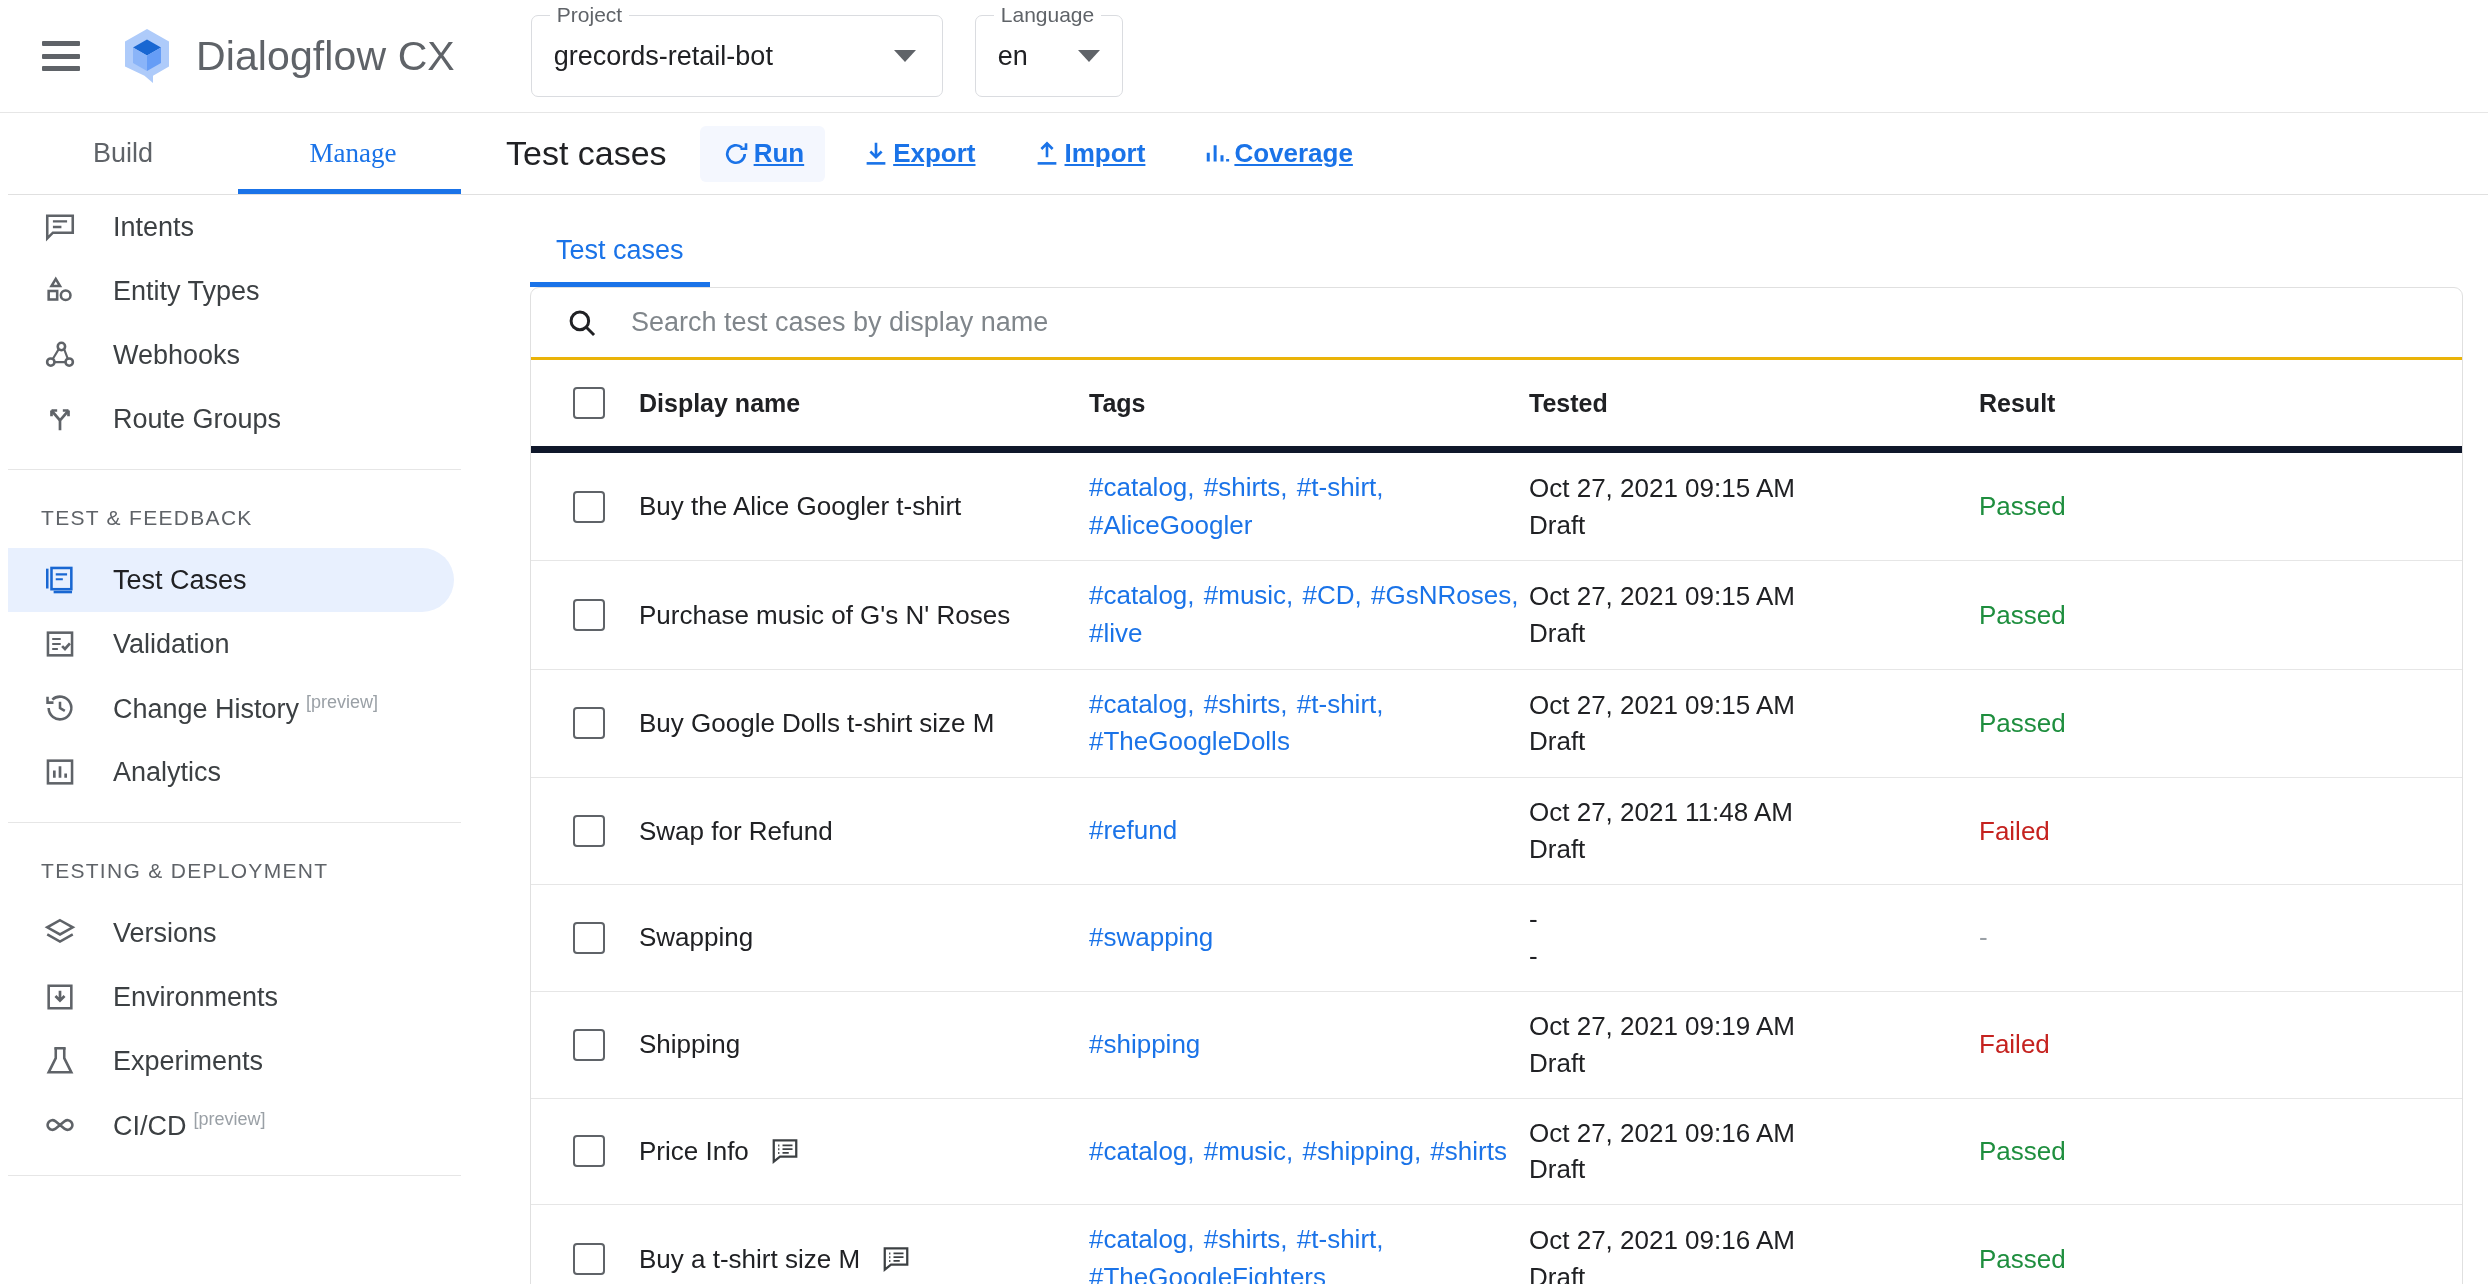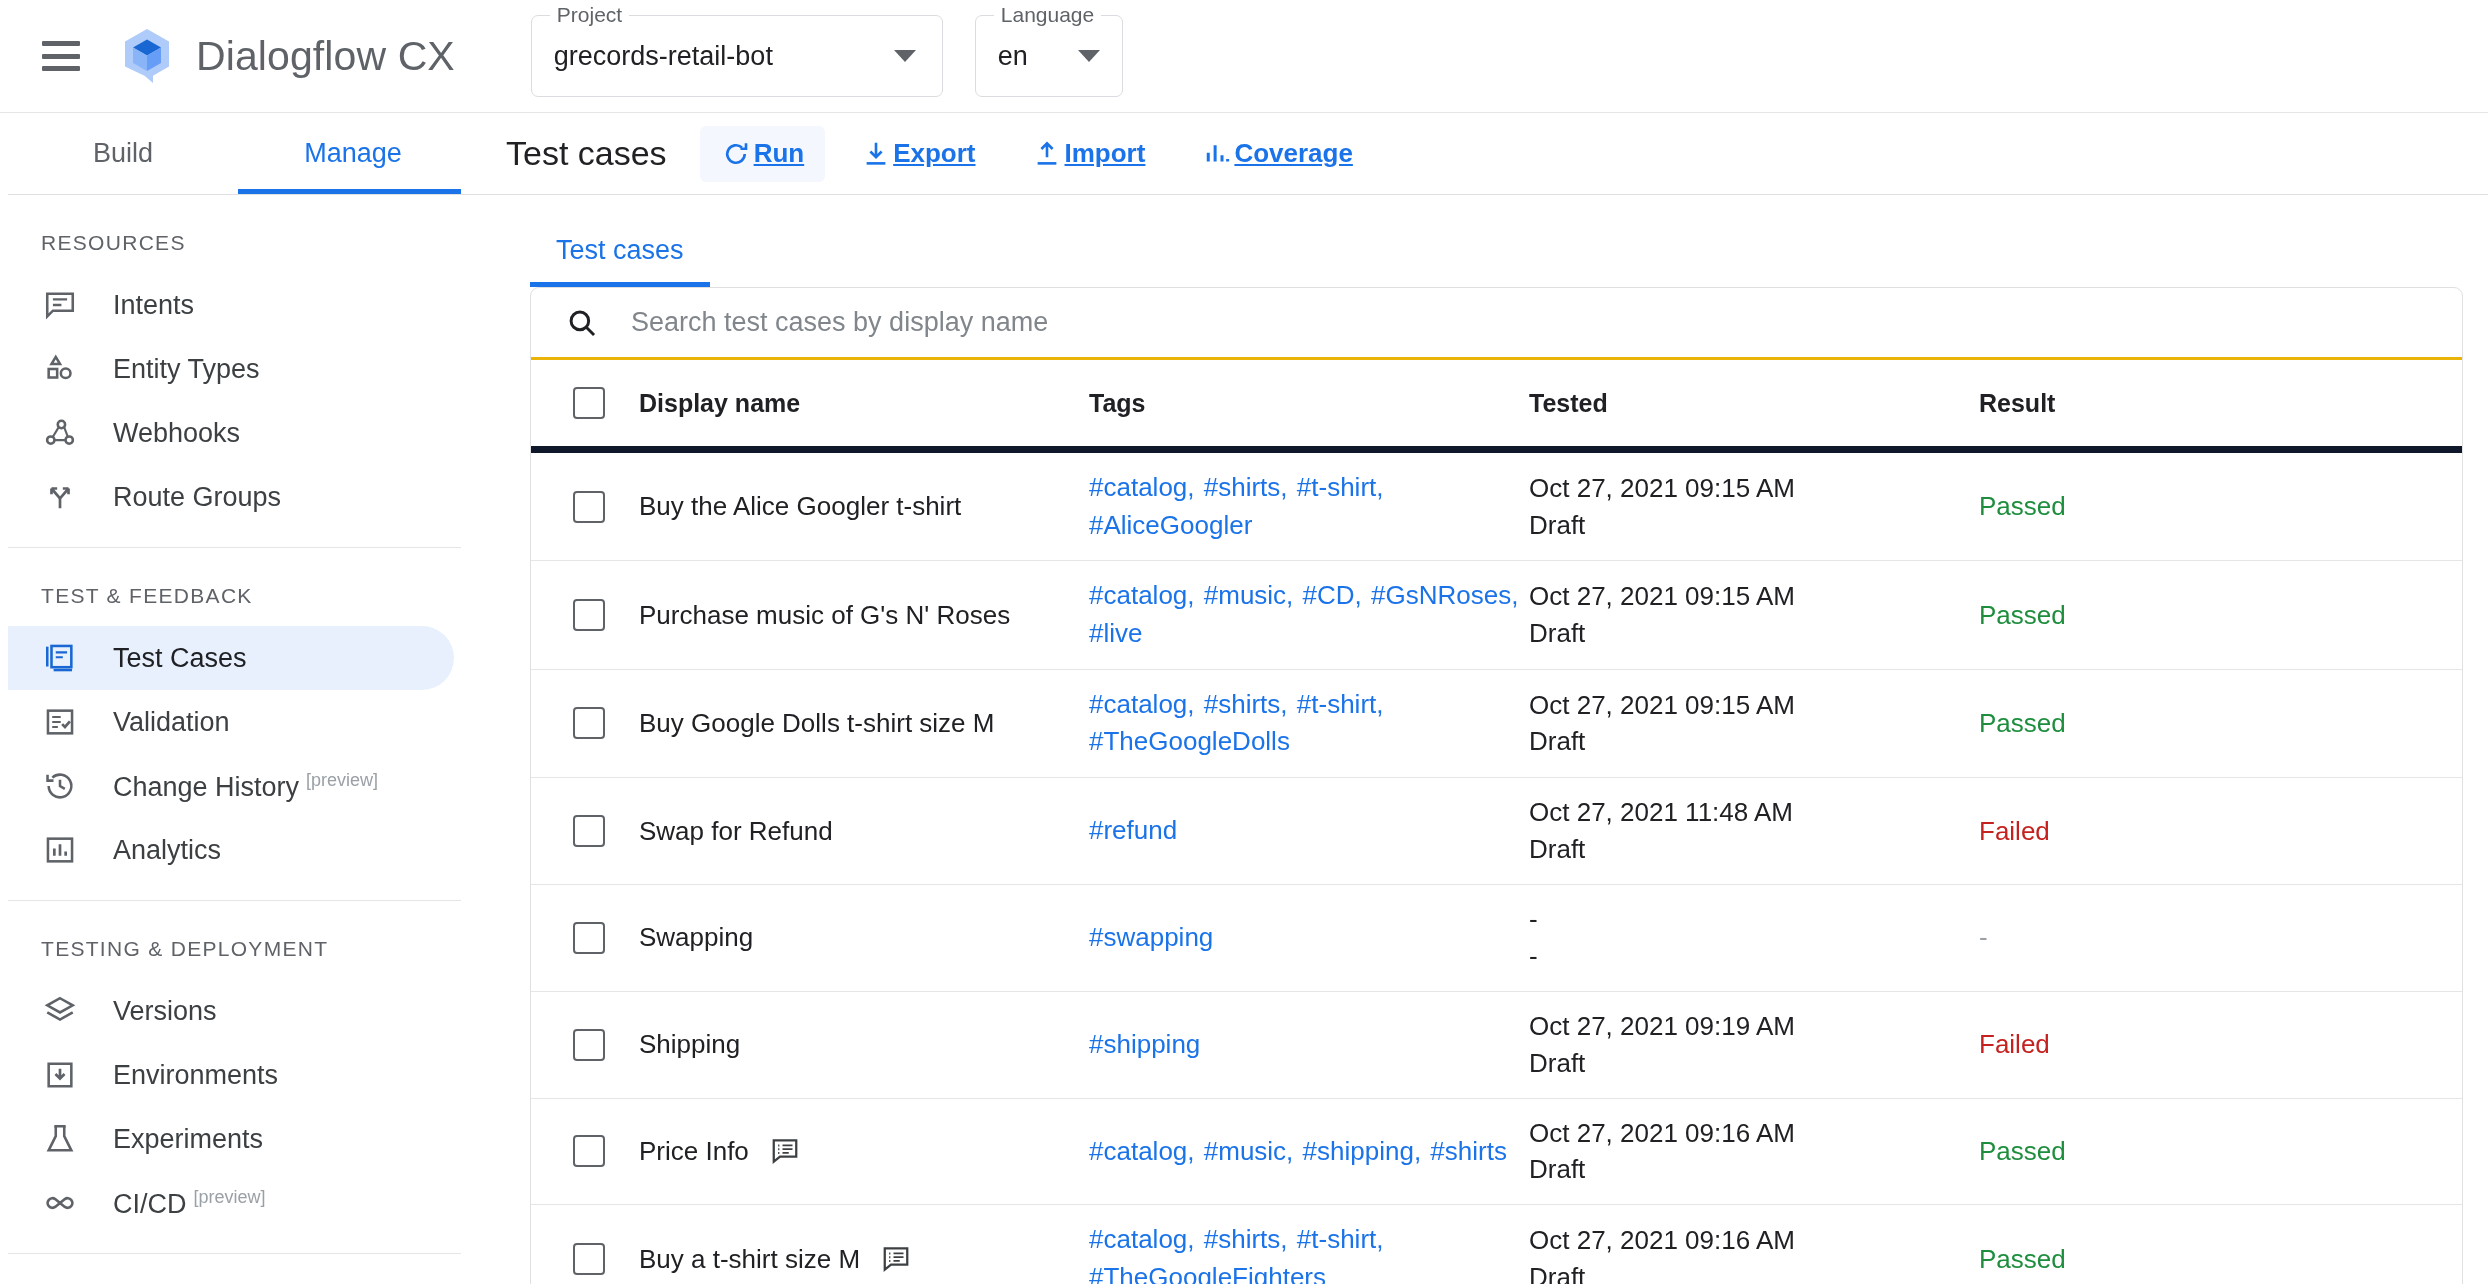--- a/index.html
+++ b/index.html
@@ -56,21 +56,21 @@
   
   .sidebar {
     position: absolute; top: 113px; left: 8px; width: 461px; height: 1171px;
     background: #fff; border-right: 1px solid #e0e0e0;
   }
   .tabs-bm { display: flex; height: 82px; border-bottom: 1px solid #e0e0e0; }
   .tab-bm {
     flex: 1; display: flex; align-items: center; justify-content: center;
     font-size: 27px; color: #5f6368; position: relative; cursor: pointer;
   }
-  .tab-bm.active { color: #1a73e8; }
+  .tab-bm.active { color: #1a73e8; font-family: Liberation Serif, serif; }
   .tab-bm.active::after {
     content:""; position:absolute; bottom:0; left:0; right:0; height: 5px; background:#1a73e8;
   }
   .nav-group { border-bottom: 1px solid #e6e6e6; padding-bottom: 18px; }
   .nav-title {
     font-size: 21px; letter-spacing: 1.3px; color: #5f6368;
     padding: 36px 0 18px 33px; text-transform: uppercase;
   }
   .nav-item {
     display: flex; align-items: center; height: 64px; margin: 0 14px 0 0;
@@ -204,21 +204,20 @@
     <div class="tabs-bm">
       <div class="tab-bm">
         <span>Build</span>
       </div>
       <div class="tab-bm active">
         <span>Manage</span>
       </div>
     </div>
 
     <div class="nav-group">
-      <div class="nav-title">RESOURCES</div>
 
       <div class="nav-item">
         <span class="nav-ico">
           <svg width="34" height="34" viewBox="0 0 24 24" fill="none" stroke="currentColor" stroke-width="1.8">
             <path d="M3 4h18v12H7l-4 4z"></path>
               <path d="M7 8h10M7 12h6" stroke-width="1.6"></path>
           </svg>
         </span>
         <span class="nav-label">Intents</span>
       </div>

